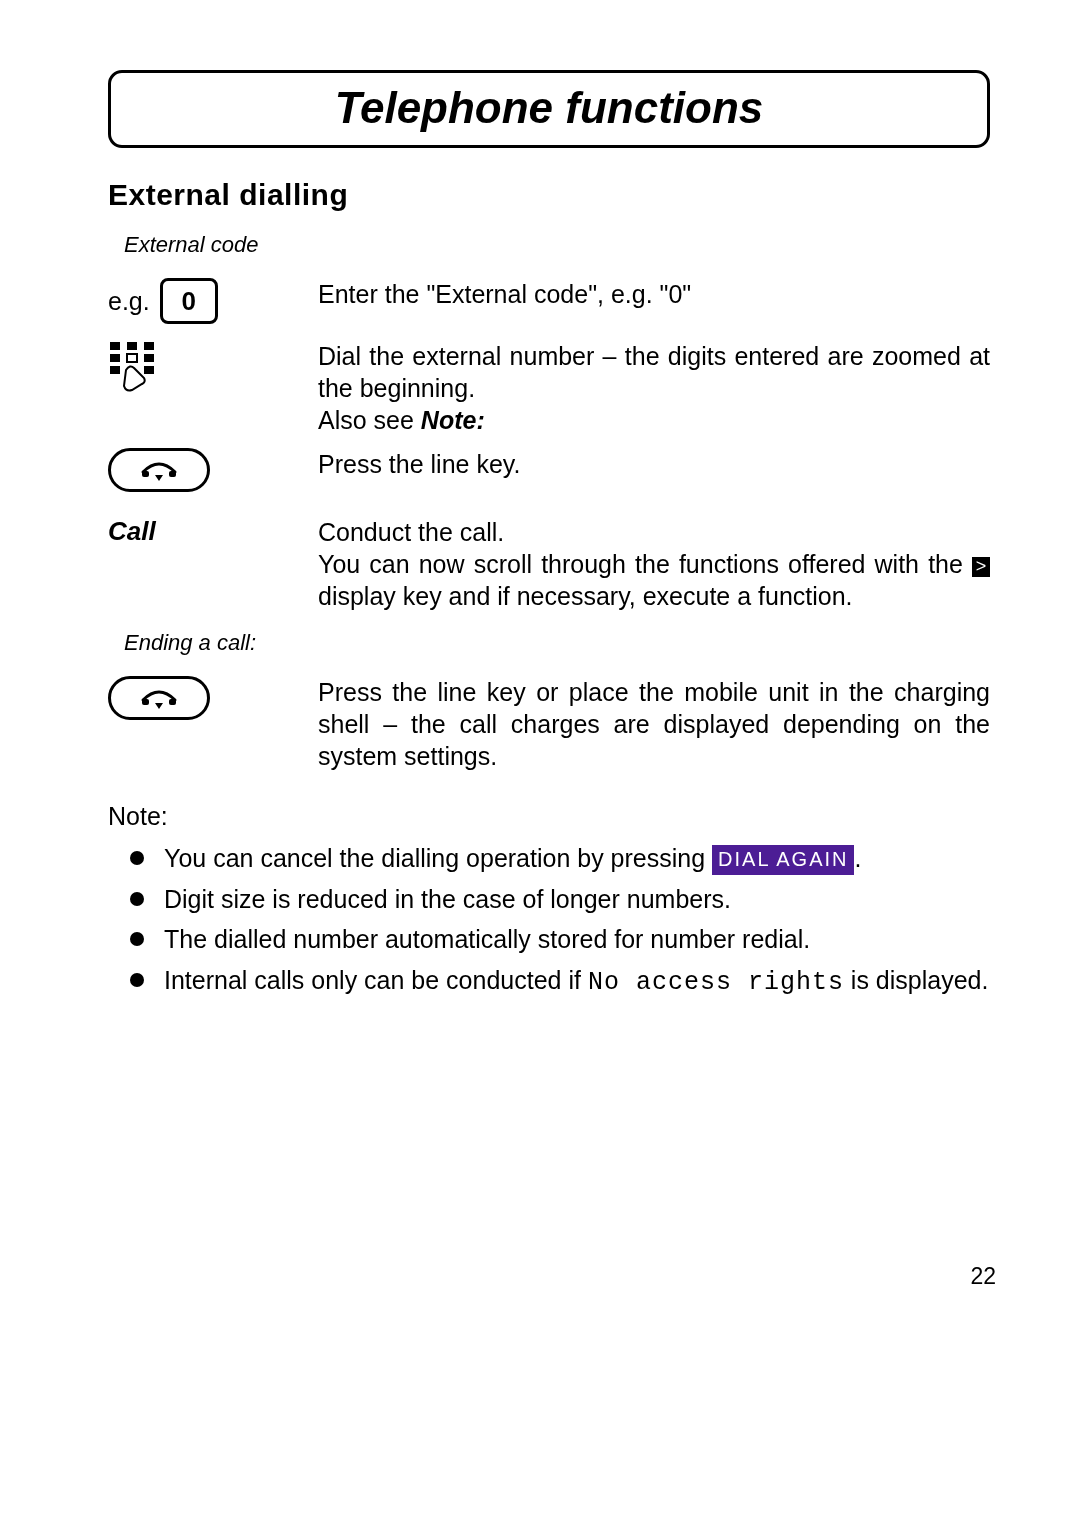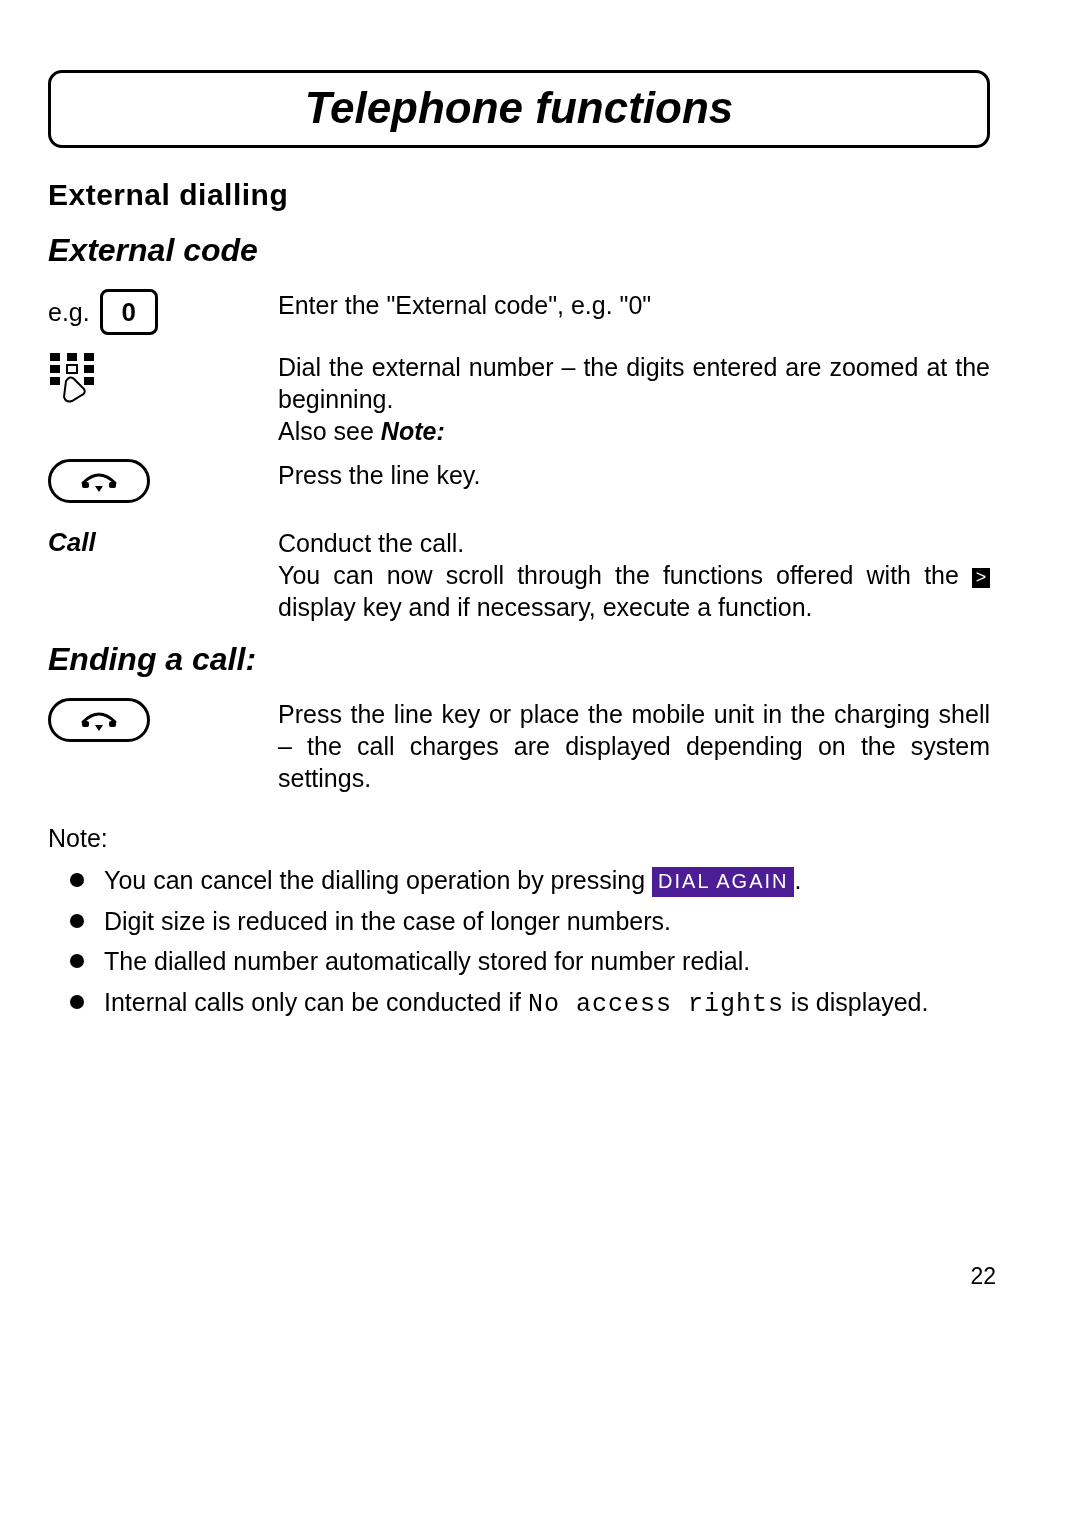--- a/index.html
+++ b/index.html
@@ -1,20 +1,20 @@
 <!DOCTYPE html>
 <html><head>
 <meta charset="utf-8">
 <style>
   html,body{margin:0;padding:0;background:#fff;}
   .page{
     width:1080px;
     height:1340px;
     box-sizing:border-box;
-    padding:70px 90px 40px 48px;
+    padding:70px 90px 40px 108px;
     font-family:Arial,Helvetica,sans-serif;
     color:#000;
     position:relative;
   }
   .title-bar{
     border:3px solid #000;
     border-radius:14px;
     text-align:center;
     font-style:italic;
     font-weight:bold;
@@ -22,30 +22,29 @@
     padding:10px 0 12px 0;
     margin-bottom:30px;
   }
   .h1{
     font-weight:bold;
     font-size:30px;
     letter-spacing:0.5px;
     margin:6px 0 20px 0;
   }
   .h2{
-    font-weight:bold;
+    font-weight:normal;
     font-style:italic;
-    font-size:32px;
-    margin:18px 0 20px 0;
+    font-size:22px;
+    margin:18px 0 20px 16px;
   }
   .row{
     display:flex;
     align-items:flex-start;
     margin-bottom:16px;
-    gap:20px;
   }
   .icon-col{
     width:210px;
     flex:0 0 210px;
     display:flex;
     align-items:center;
     gap:10px;
     font-size:25px;
   }
   .desc-col{

